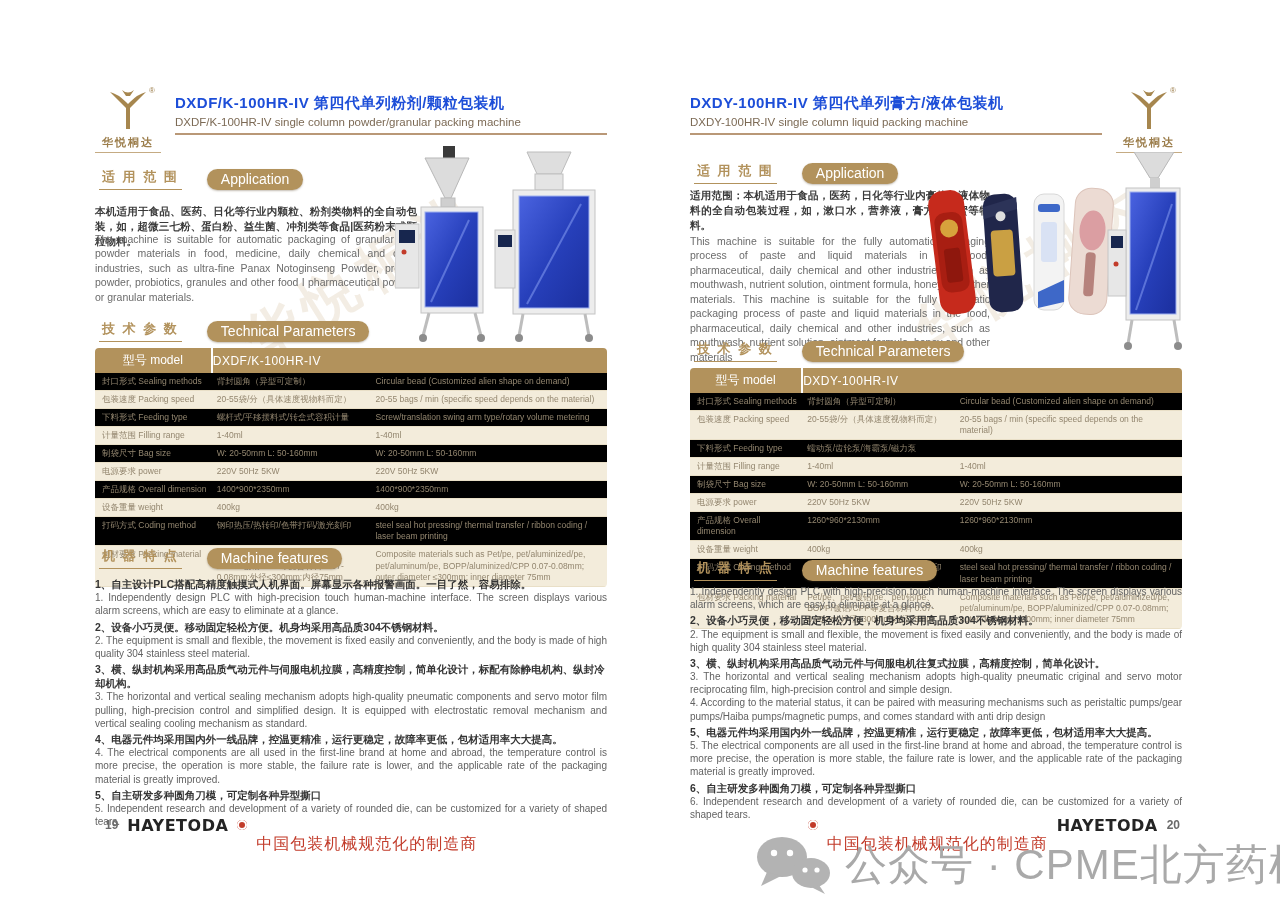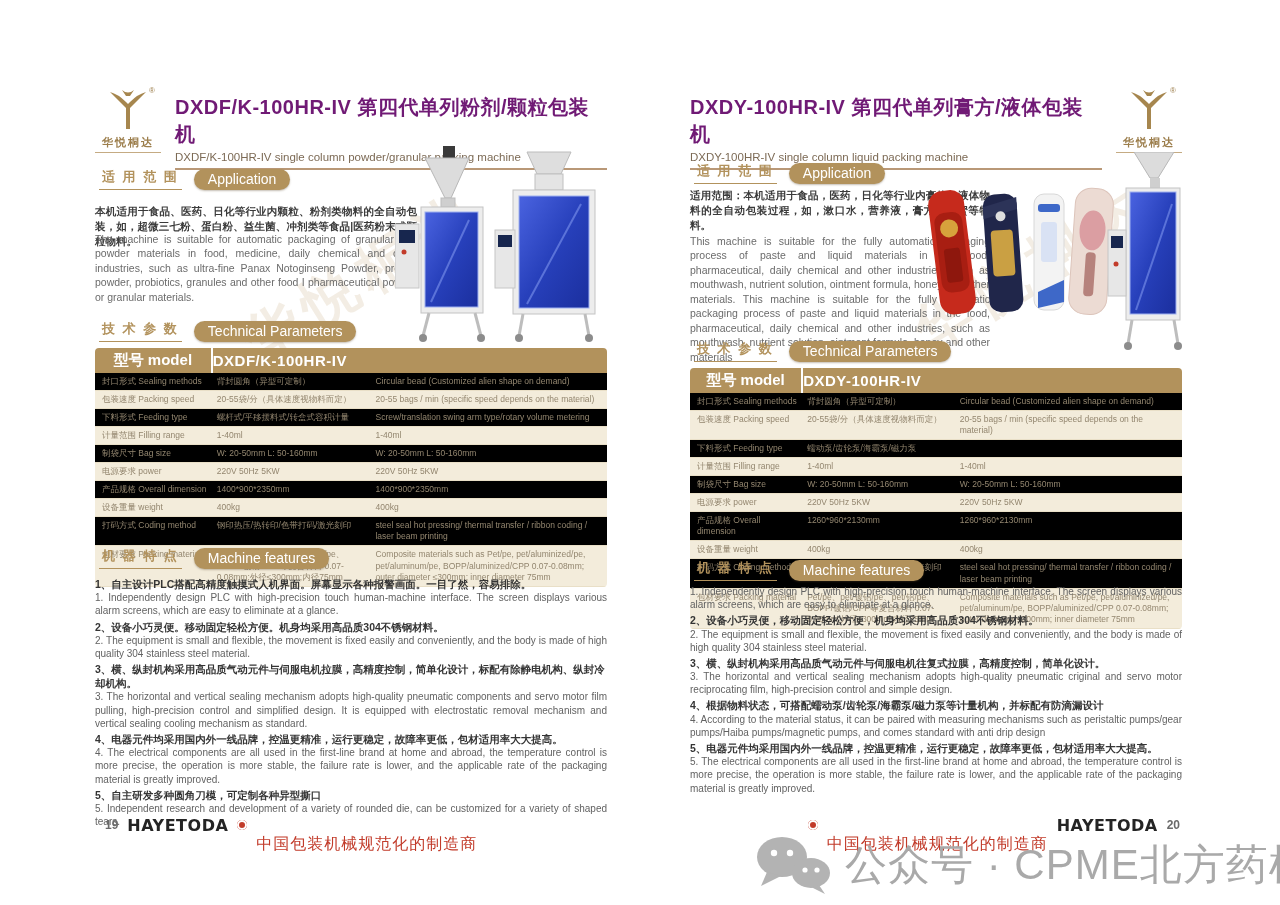--- a/index.html
+++ b/index.html
@@ -12,35 +12,35 @@
   #page-left  { left:95px;  width:512px; }
   #page-right { left:690px; width:492px; }
 
   
   .hdr { display:flex; align-items:flex-start; }
   .logo { width:66px; text-align:center; flex:none; position:relative; }
   .logo .reg { position:absolute; top:-2px; right:6px; font-size:8px; color:#9c7e4c; }
   .logo-text { font-size:11px; color:#9c7e4c; font-weight:bold; letter-spacing:2px; border-bottom:1px solid #c5ab83; padding-bottom:2px; margin-top:1px; }
   .title-block { flex:1; border-bottom:2px solid #b99877; padding-bottom:5px; margin:6px 0 0 14px; }
   #page-right .title-block { margin:6px 14px 0 0; }
-  .t-cn { color:#701a75; font-size:20px; font-weight:bold; letter-spacing:0.5px; }
+  .t-cn { color:#1d4ed8; font-size:15px; font-weight:bold; letter-spacing:0.5px; }
   .t-en { color:#7c6a55; font-size:11.5px; margin-top:3px; }
 
   
-  .sec { display:flex; align-items:center; gap:12px; position:absolute; left:4px; }
+  .sec { display:flex; align-items:center; gap:25px; position:absolute; left:4px; }
   .sec-cn { color:#b2925c; font-size:13px; font-weight:bold; letter-spacing:2px; border-bottom:1px solid #b2925c; padding:0 3px 3px 3px; }
   .sec-pill { background:#b2925c; color:#fff; font-size:14px; padding:2px 14px 3px; border-radius:11px; box-shadow:0 1px 2px rgba(90,70,40,.35); }
 
   
   .app-cn { position:absolute; font-size:10.5px; font-weight:bold; color:#3a3a3a; line-height:1.42; text-align:justify; }
   .app-en { position:absolute; font-size:10.5px; color:#6b6b6b; line-height:1.38; text-align:justify; }
 
   
   .ptable { position:absolute; left:0; width:100%; border-radius:4px; overflow:hidden; }
-  .phead { display:flex; background:#b2925c; color:#fff; height:25px; align-items:center; font-size:15px;font-weight:bold; }
+  .phead { display:flex; background:#b2925c; color:#fff; height:25px; align-items:center; font-size:12px; }
   .phead .h-label { width:23%; text-align:center; border-right:2px solid #fff; align-self:stretch; display:flex; align-items:center; justify-content:center; }
   .phead .h-model { letter-spacing:0.5px; }
   .prow { display:flex; font-size:8.5px; color:#93866f; line-height:1.3; border-bottom:1px solid #e9dfc7; background:#000000; }
   .prow:nth-child(even) { background:#f3ecdb; }
   .pcell-label { width:23%; padding:3px 3px 3px 7px; }
   .pcell-cn    { width:31%; padding:3px 4px; }
   .pcell-en    { width:46%; padding:3px 4px; }
 
   
   .feat-list { position:absolute; left:0; width:100%; }
@@ -382,26 +382,29 @@
       </div>
         <div>
         <div class="feat-cn">2、设备小巧灵便，移动固定轻松方便，机身均采用高品质304不锈钢材料。</div>
         <div class="feat-en">2. The equipment is small and flexible, the movement is fixed easily and conveniently, and the body is made of high quality 304 stainless steel material.</div>
       </div>
         <div>
         <div class="feat-cn">3、横、纵封机构采用高品质气动元件与伺服电机往复式拉膜，高精度控制，简单化设计。</div>
         <div class="feat-en">3. The horizontal and vertical sealing mechanism adopts high-quality pneumatic criginal and servo motor reciprocating film, high-precision control and simple design.</div>
       </div>
         <div>
-        <div class="feat-cn">4、根据物料状态，可搭配蠕动泵/齿轮泵/海霸泵/磁力泵等计量机构，并标配有防滴漏设计</div>
         <div class="feat-en">4. According to the material status, it can be paired with measuring mechanisms such as peristaltic pumps/gear pumps/Haiba pumps/magnetic pumps, and comes standard with anti drip design</div>
       </div>
         <div>
         <div class="feat-cn">5、电器元件均采用国内外一线品牌，控温更精准，运行更稳定，故障率更低，包材适用率大大提高。</div>
         <div class="feat-en">5. The electrical components are all used in the first-line brand at home and abroad, the temperature control is more precise, the operation is more stable, the failure rate is lower, and the applicable rate of the packaging material is greatly improved.</div>
+      </div>
+        <div>
+        <div class="feat-cn">6、自主研发多种圆角刀模，可定制各种异型撕口</div>
+        <div class="feat-en">6. Independent research and development of a variety of rounded die, can be customized for a variety of shaped tears.</div>
       </div>
       </div>
   </div>
 
   <div class="footer" id="footer-left">
     <span class="pageno">19</span>
     <span class="brand">HAYETODA</span>
     <span class="dot"></span>
     <span class="slogan">中国包装机械规范化的制造商</span>
   </div>

